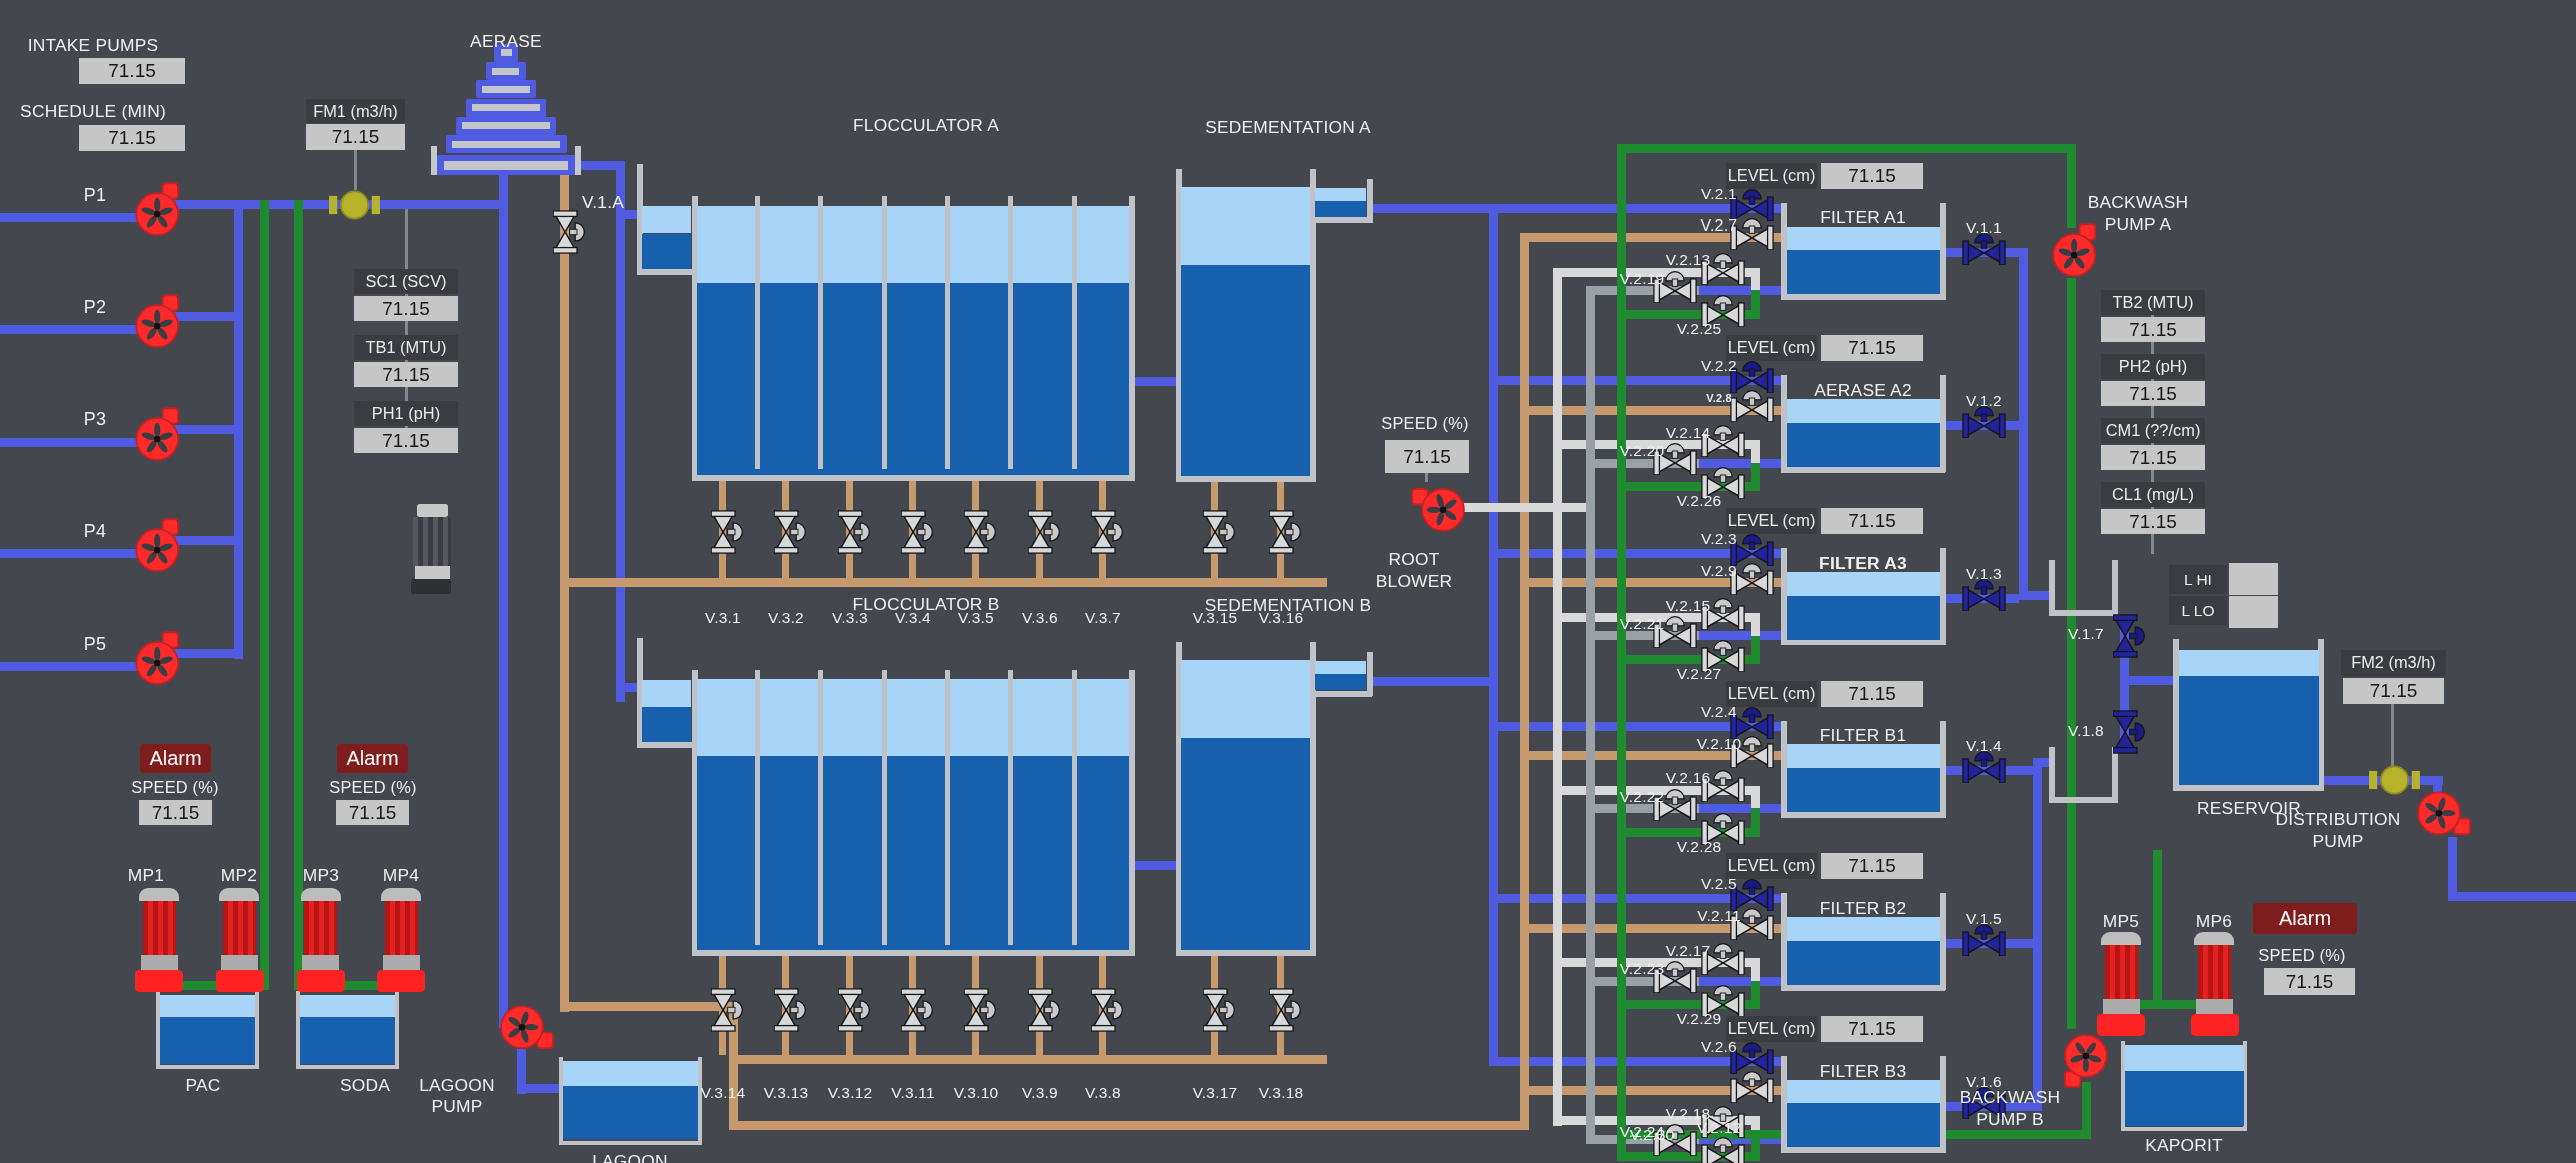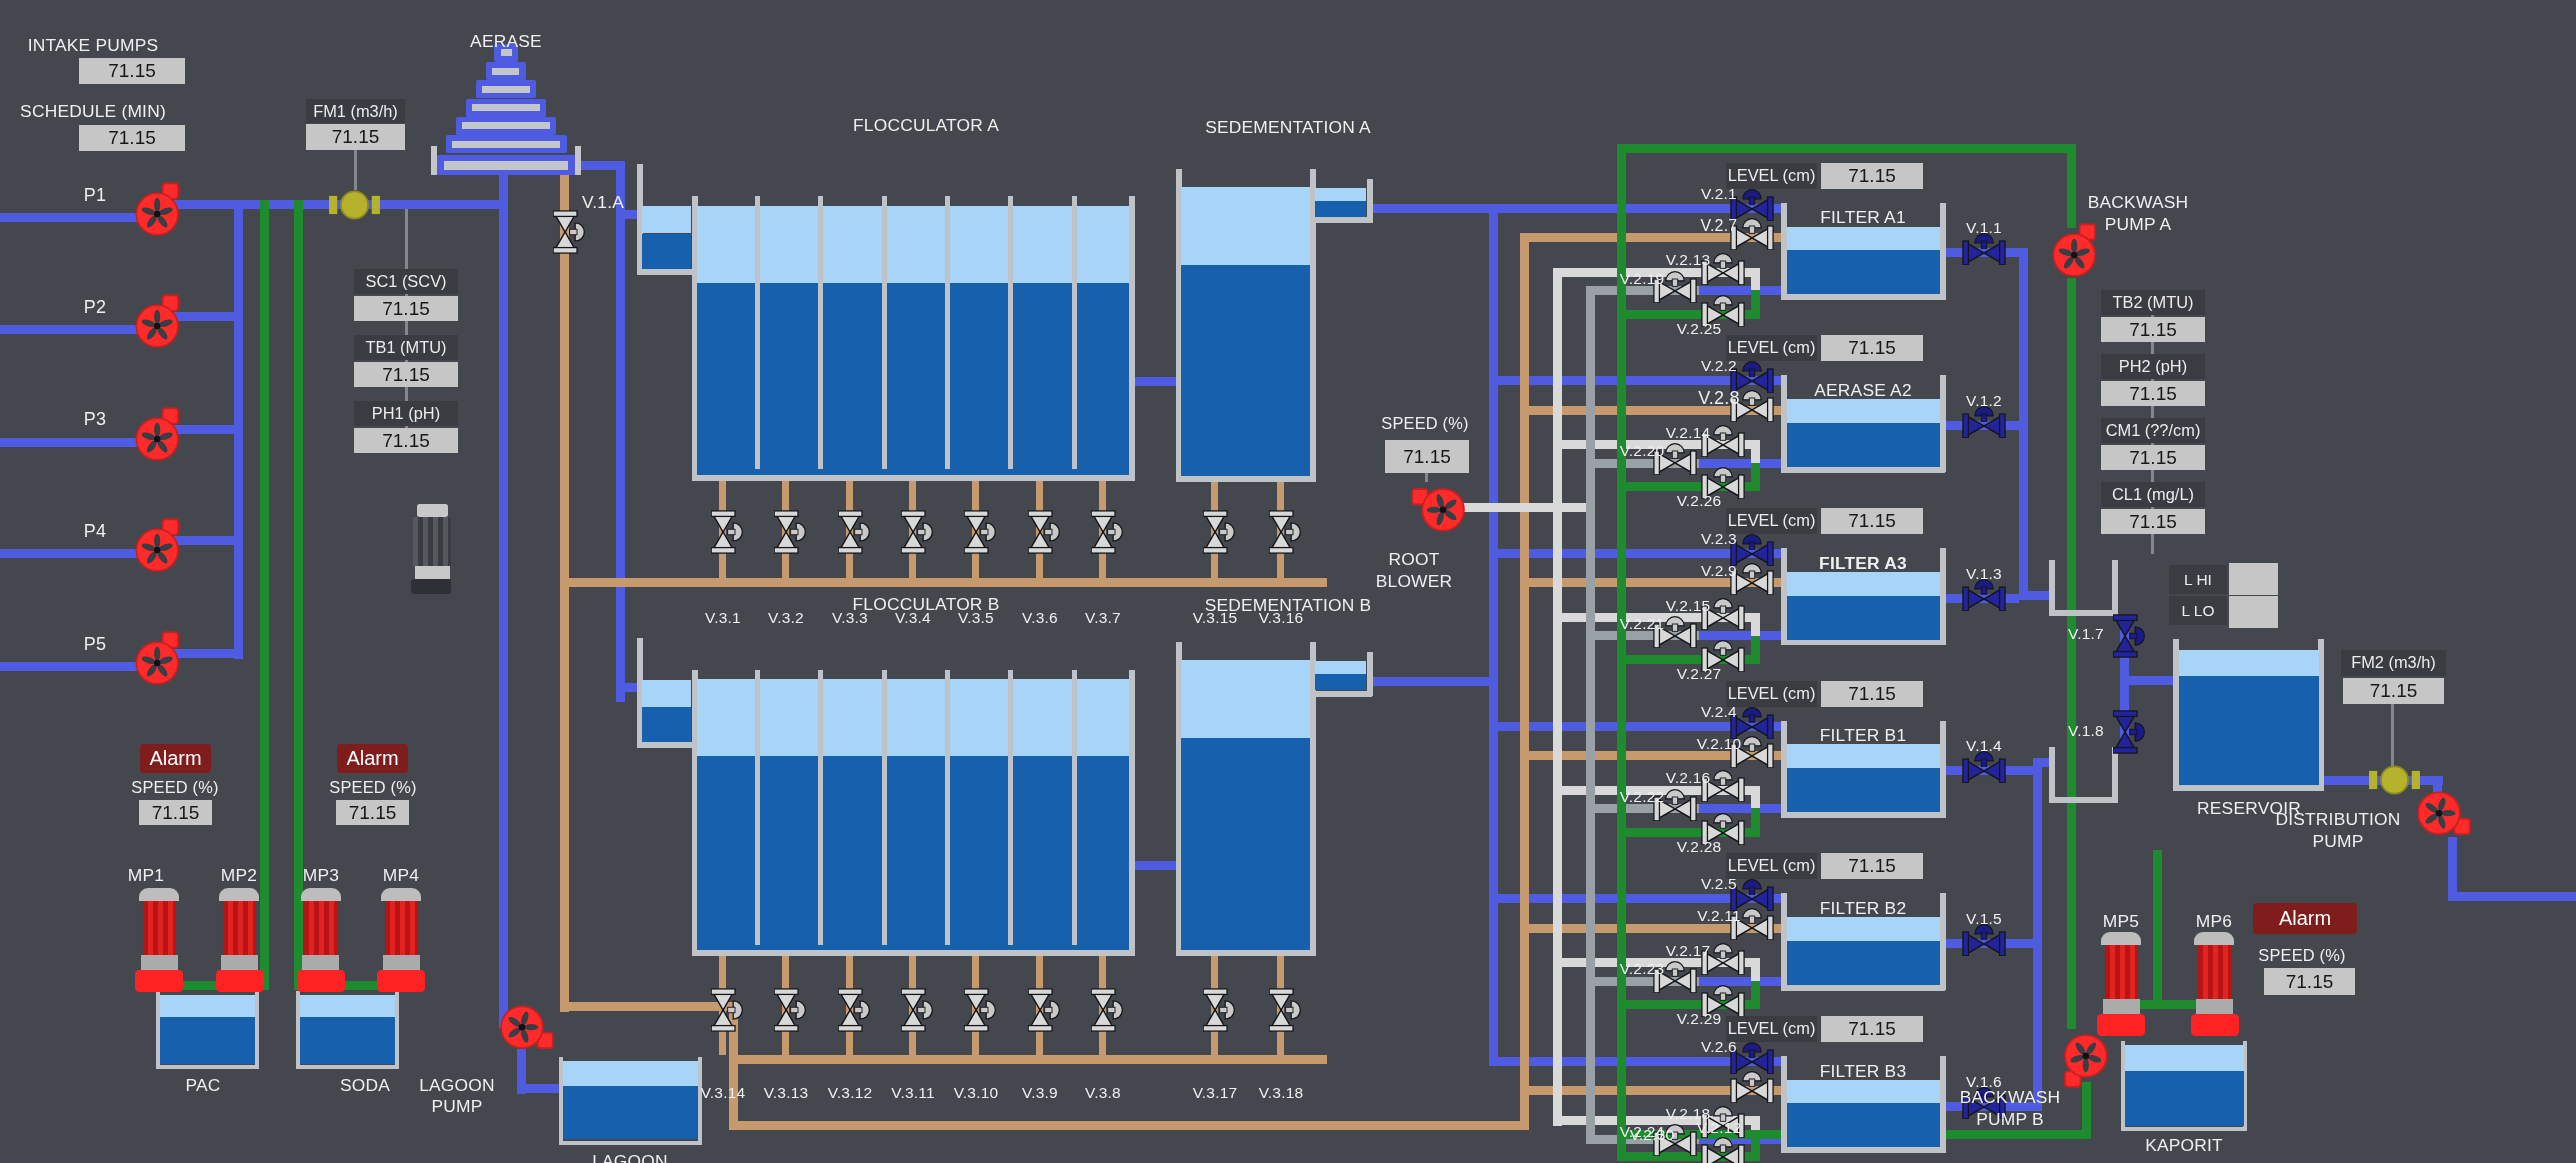--- a/index.html
+++ b/index.html
@@ -788,21 +788,21 @@
     </svg></div>
     <div class="glyph" style="left: 1962px; top: 401px; width: 44px; height: 37px;"><svg width="44" height="37" viewBox="0 0 48 40" style="transform:none;transform-origin:22px 25px;">
       <path d="M14,16 A10,10 0 0 1 34,16 Z" fill="#1B1B86" stroke="#15161A" stroke-width="1.4"></path>
       <rect x="21" y="14" width="6" height="8" fill="#1B1B86" stroke="#15161A" stroke-width="1"></rect>
       <polygon points="5,16 5,38 24,27" fill="#23239B" stroke="#15161A" stroke-width="1.6"></polygon>
       <polygon points="43,16 43,38 24,27" fill="#23239B" stroke="#15161A" stroke-width="1.6"></polygon>
       <rect x="1" y="14" width="6" height="26" fill="#23239B" stroke="#15161A" stroke-width="1.4"></rect>
       <rect x="41" y="14" width="6" height="26" fill="#23239B" stroke="#15161A" stroke-width="1.4"></rect>
     </svg></div>
     <div class="lbl" style="left: 1719px; top: 366px; font-size: 15.5px; font-weight: normal;">V.2.2</div>
-    <div class="lbl" style="left: 1719px; top: 398px; font-size: 18px; font-weight: normal;">V.2.8</div>
+    <div class="lbl" style="left: 1719px; top: 398px; font-size: 11px; font-weight: bold;">V.2.8</div>
     <div class="lbl" style="left: 1688px; top: 433px; font-size: 15.5px; font-weight: normal;">V.2.14</div>
     <div class="lbl" style="left: 1642px; top: 451px; font-size: 15.5px; font-weight: normal;">V.2.20</div>
     <div class="lbl" style="left: 1699px; top: 501px; font-size: 15.5px; font-weight: normal;">V.2.26</div>
     <div class="lbl" style="left: 1984px; top: 401px; font-size: 15.5px; font-weight: normal;">V.1.2</div>
     <div class="dlbl" style="left: 1726px; top: 508px; width: 91px; height: 25.6px;">LEVEL (cm)</div>
     <div class="dval" style="left: 1821px; top: 508px; width: 102px; height: 25.6px;">71.15</div>
     <div class="wall" style="left: 1781px; top: 548px; width: 5.5px; height: 97px;"></div>
     <div class="wall" style="left: 1940px; top: 548px; width: 5.5px; height: 97px;"></div>
     <div class="wall" style="left: 1781px; top: 639px; width: 164px; height: 5.5px;"></div>
     <div class="wlight" style="left: 1787px; top: 572px; width: 153px; height: 24px;"></div>

